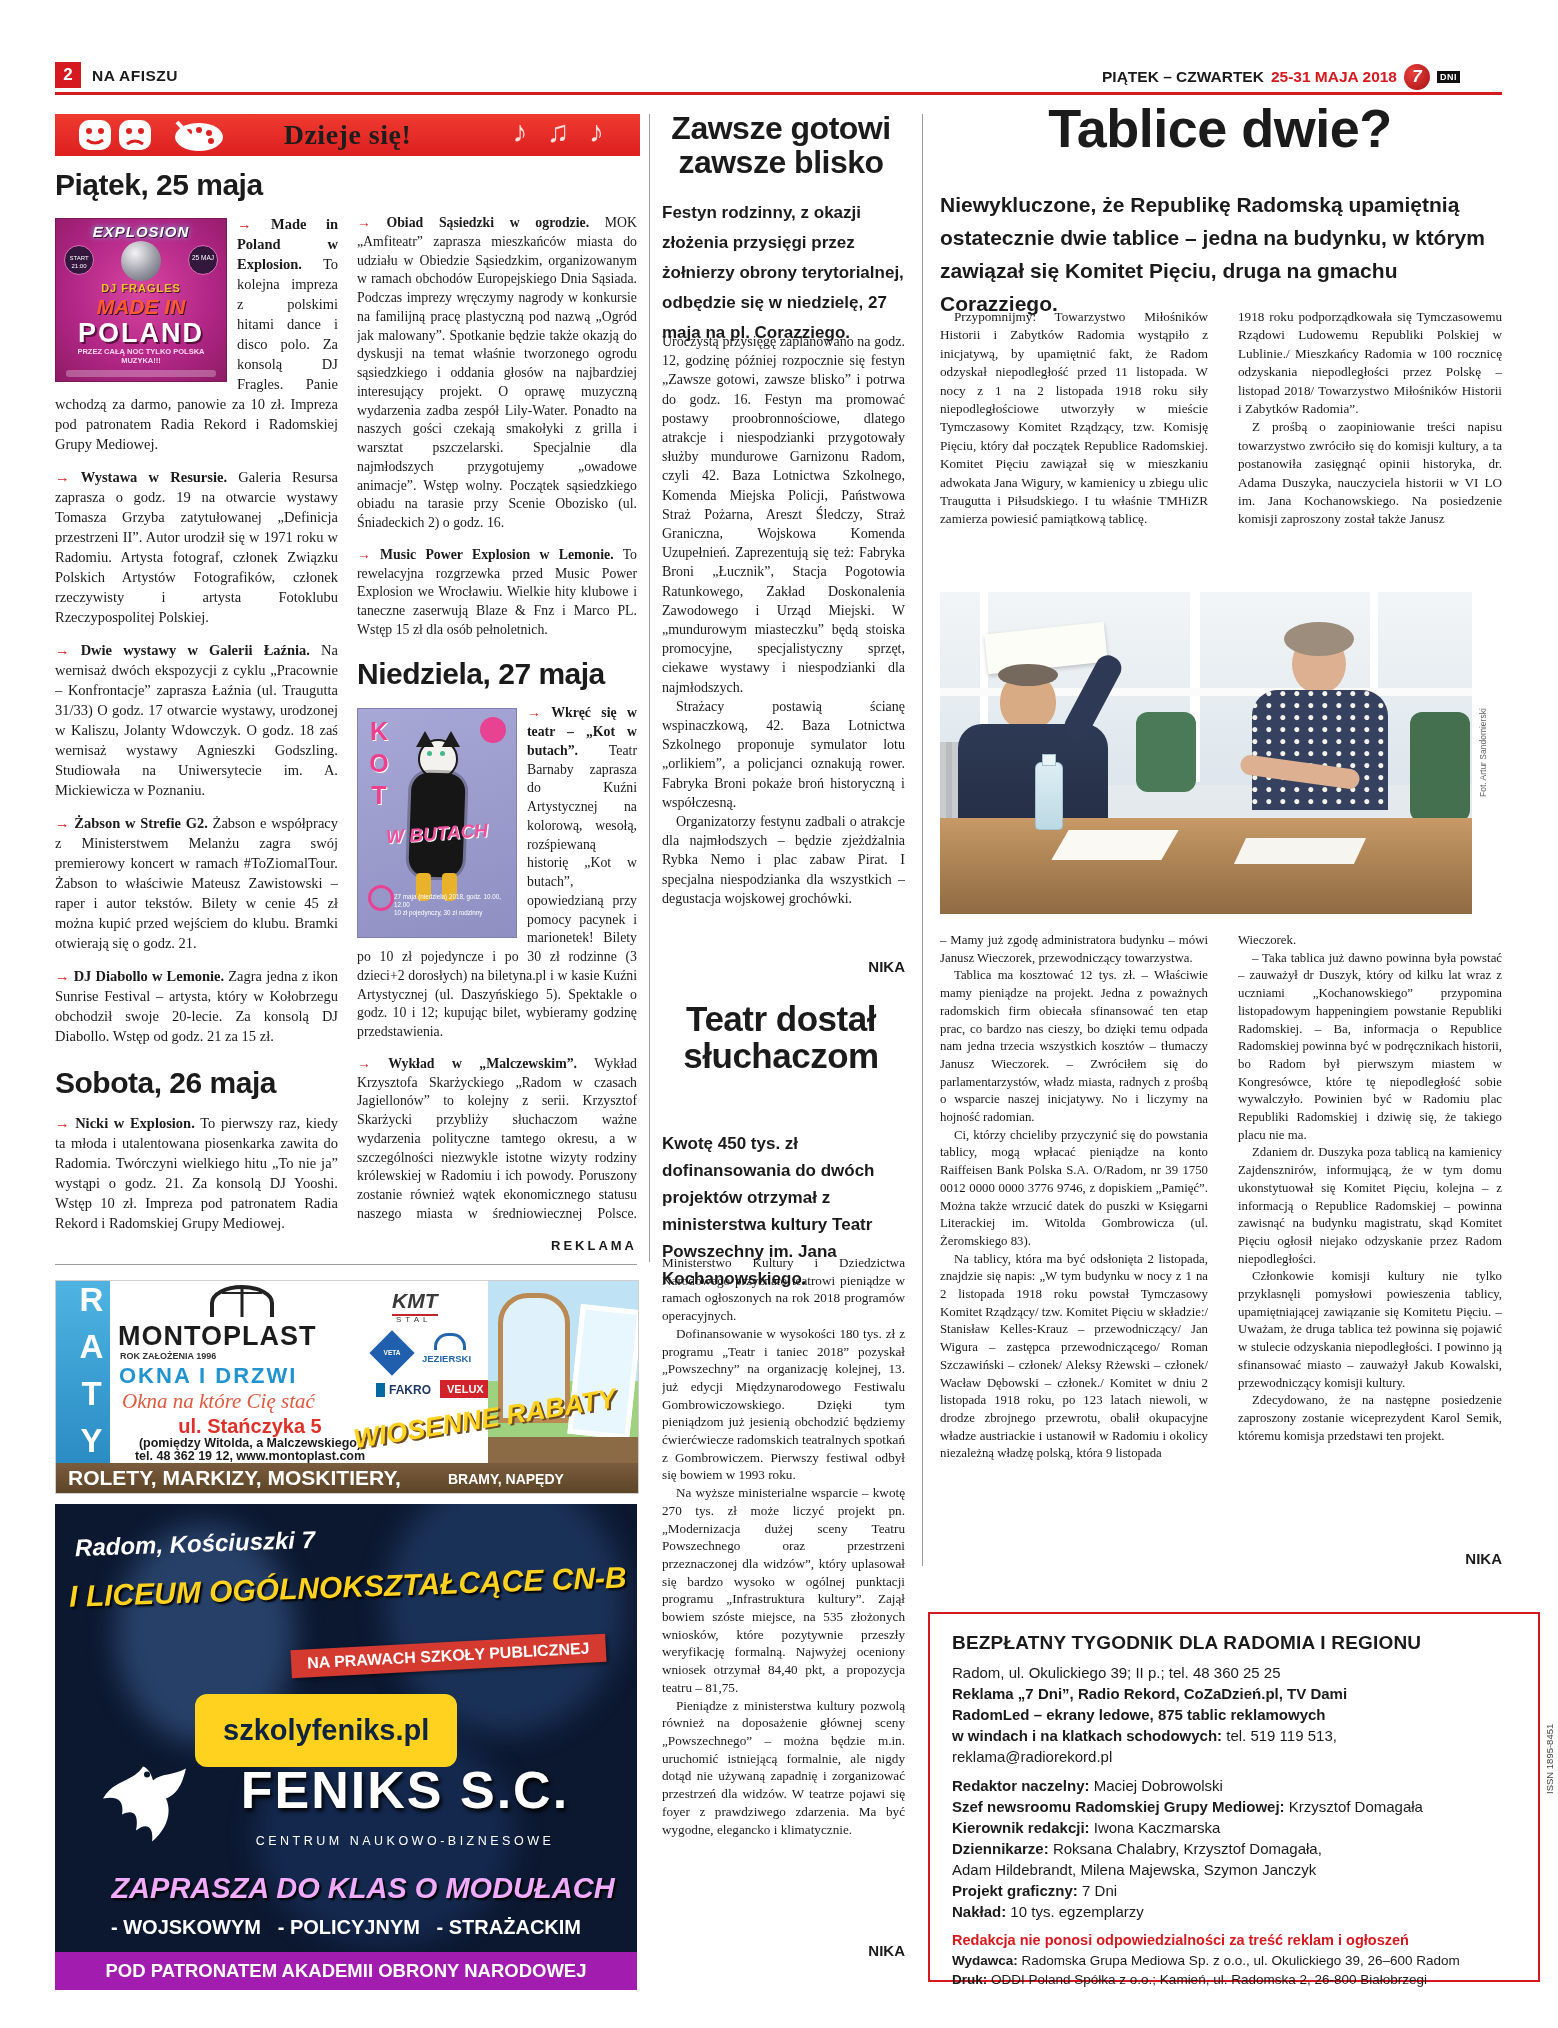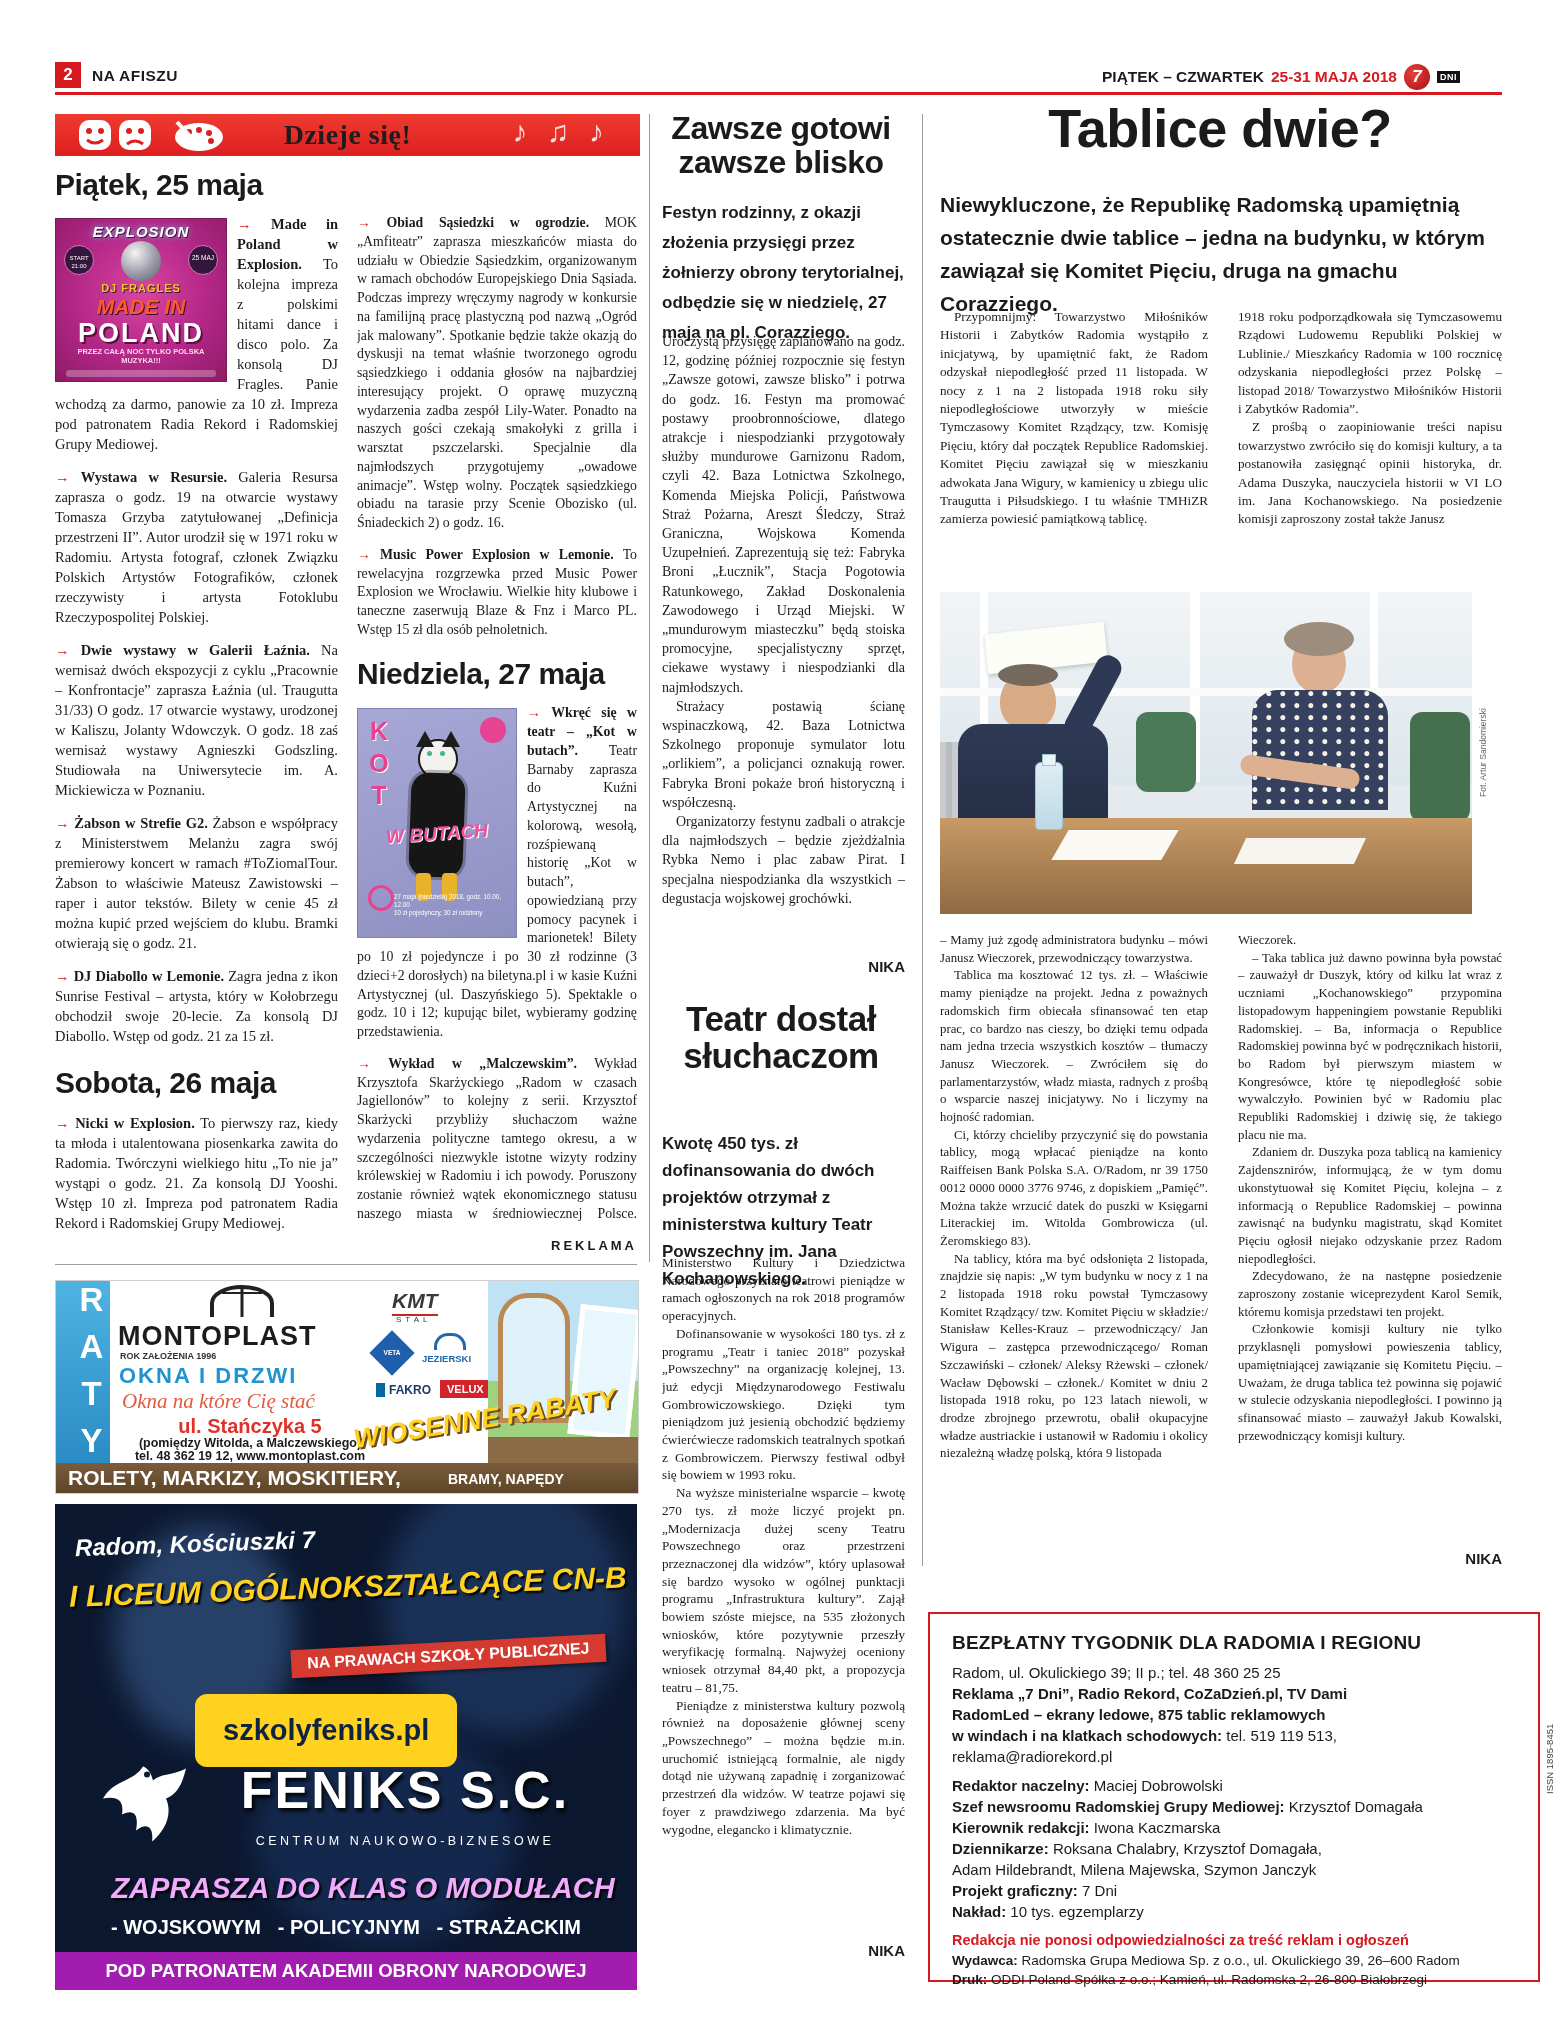--- a/index.html
+++ b/index.html
@@ -222,22 +222,22 @@
   <div class="abs body" style="left:940px;top:932px;width:268px;height:650px;overflow:hidden;font-size:12.8px;line-height:17.7px;">
     <p>– Mamy już zgodę administratora budynku – mówi Janusz Wieczorek, przewodniczący towarzystwa.</p>
     <p>Tablica ma kosztować 12 tys. zł. – Właściwie mamy pieniądze na projekt. Jedna z poważnych radomskich firm obiecała sfinansować ten etap prac, co bardzo nas cieszy, bo dzięki temu odpada nam jedna trzecia wszystkich kosztów – tłumaczy Janusz Wieczorek. – Zwróciłem się do parlamentarzystów, władz miasta, radnych z prośbą o wsparcie naszej inicjatywy. No i liczymy na hojność radomian.</p>
     <p>Ci, którzy chcieliby przyczynić się do powstania tablicy, mogą wpłacać pieniądze na konto Raiffeisen Bank Polska S.A. O/Radom, nr 39 1750 0012 0000 0000 3776 9746, z dopiskiem „Pamięć”. Można także wrzucić datek do puszki w Księgarni Literackiej im. Witolda Gombrowicza (ul. Żeromskiego 83).</p>
     <p>Na tablicy, która ma być odsłonięta 2 listopada, znajdzie się napis: „W tym budynku w nocy z 1 na 2 listopada 1918 roku powstał Tymczasowy Komitet Rządzący/ tzw. Komitet Pięciu w składzie:/ Stanisław Kelles-Krauz – przewodniczący/ Jan Wigura – zastępca przewodniczącego/ Roman Szczawiński – członek/ Aleksy Rżewski – członek/ Wacław Dębowski – członek./ Komitet w dniu 2 listopada 1918 roku, po 123 latach niewoli, w drodze zbrojnego przewrotu, obalił okupacyjne władze austriackie i ustanowił w Radomiu i okolicy niezależną władzę polską, która 9 listopada</p>
   </div>
   <div class="abs body" style="left:1238px;top:932px;width:264px;height:612px;overflow:hidden;font-size:12.8px;line-height:17.7px;">
     <p>Wieczorek.</p>
     <p>– Taka tablica już dawno powinna była powstać – zauważył dr Duszyk, który od kilku lat wraz z uczniami „Kochanowskiego” przypomina listopadowym happeningiem powstanie Republiki Radomskiej. – Ba, informacja o Republice Radomskiej powinna być w podręcznikach historii, bo Radom był pierwszym miastem w Kongresówce, które tę niepodległość sobie wywalczyło. Powinien być w Radomiu plac Republiki Radomskiej i dziwię się, że takiego placu nie ma.</p>
     <p>Zdaniem dr. Duszyka poza tablicą na kamienicy Zajdensznirów, informującą, że w tym domu ukonstytuował się Komitet Pięciu, kolejna – z informacją o Republice Radomskiej – powinna zawisnąć na budynku magistratu, skąd Komitet Pięciu ogłosił niejako odzyskanie przez Radom niepodległości.</p>
+    <p>Członkowie komisji kultury nie tylko przyklasnęli pomysłowi powieszenia tablicy, upamiętniającej zawiązanie się Komitetu Pięciu. – Uważam, że druga tablica też powinna się pojawić w stulecie odzyskania niepodległości. I powinno ją sfinansować miasto – zauważył Jakub Kowalski, przewodniczący komisji kultury.</p>
     <p>Zdecydowano, że na następne posiedzenie zaproszony zostanie wiceprezydent Karol Semik, któremu komisja przedstawi ten projekt.</p>
-    <p>Członkowie komisji kultury nie tylko przyklasnęli pomysłowi powieszenia tablicy, upamiętniającej zawiązanie się Komitetu Pięciu. – Uważam, że druga tablica też powinna się pojawić w stulecie odzyskania niepodległości. I powinno ją sfinansować miasto – zauważył Jakub Kowalski, przewodniczący komisji kultury.</p>
   </div>
   <div class="abs credit right" style="left:1238px;top:1550px;width:264px;">NIKA</div>
 
   <div class="abs monto" style="left:55px;top:1280px;width:582px;height:212px;">
     <div class="abs sans" style="left:0;top:0;width:54px;height:182px;background:linear-gradient(#4fb3e2,#2a8cc4);color:#fff;font-size:33px;font-weight:800;writing-mode:vertical-rl;text-orientation:upright;letter-spacing:10px;text-align:center;">RATY</div>
     <svg class="abs" style="left:150px;top:2px;" width="72" height="36" viewBox="0 0 72 36">
       <path d="M6 34 V20 A30 16 0 0 1 66 20 V34" fill="none" stroke="#222" stroke-width="4"></path>
       <line x1="36" y1="4" x2="36" y2="34" stroke="#222" stroke-width="3"></line>
       <line x1="16" y1="10" x2="56" y2="10" stroke="#222" stroke-width="2"></line>
     </svg>

